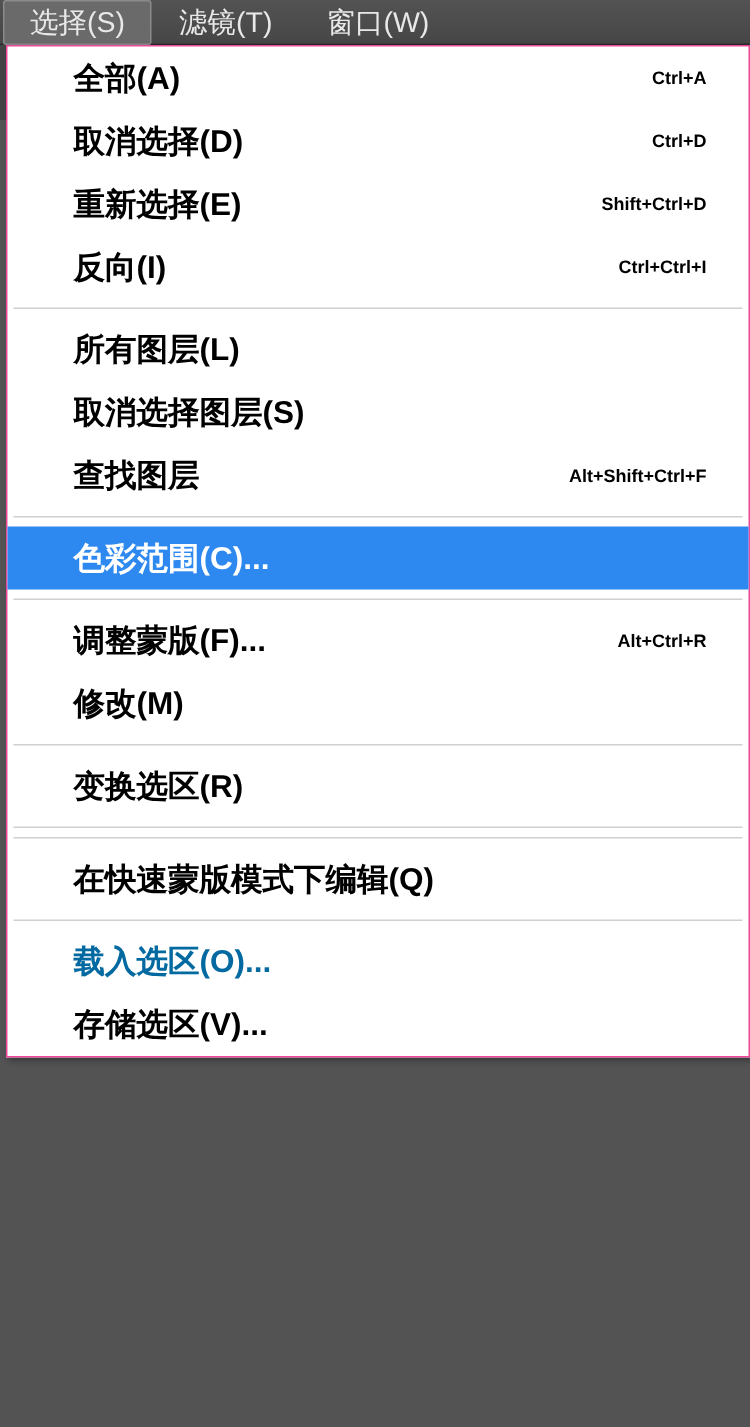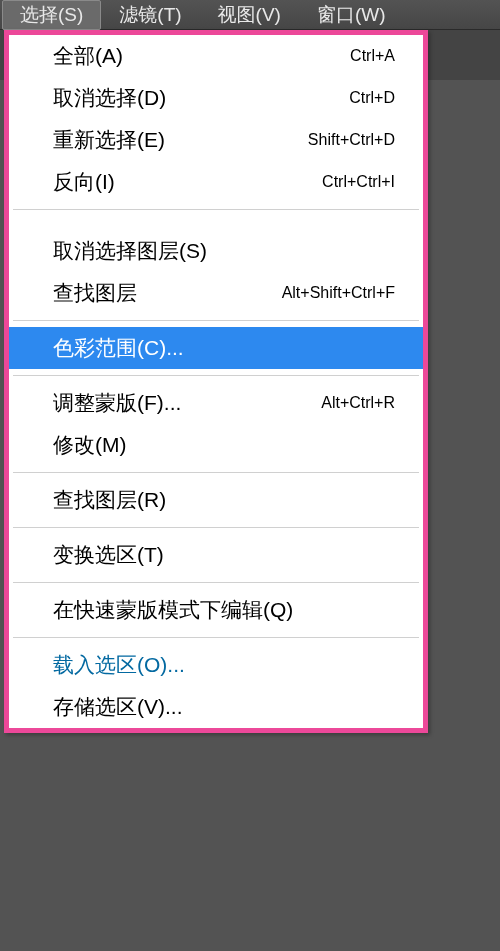--- a/index.html
+++ b/index.html
@@ -28,44 +28,45 @@
     .menubar-item.active {
       background: #6a6a6a;
       border: 1px solid #8a8a8a;
       border-radius: 2px;
       padding: 1px 17px;
     }
     .dropdown {
       position: absolute;
       top: 30px;
       left: 4px;
-      width: 424px;
+      width: 496px;
       background: #ffffff;
-      border: 5px solid #ec4899;
+      border: 1px solid #ec4899;
       box-shadow: 2px 2px 4px rgba(0,0,0,0.3);
+      font-weight: bold;
     }
     .dropdown-item {
       display: flex;
       justify-content: space-between;
       align-items: center;
       padding: 7px 28px 7px 44px;
       font-size: 21px;
       color: #000;
       cursor: default;
     }
     .dropdown-item.highlighted {
       background: #2d89ef;
       color: #ffffff;
     }
     .dropdown-item.disabled {
       color: #0369a1;
     }
     .dropdown-item .shortcut {
       color: #000;
-      font-size: 16px;
+      font-size: 12px;
     }
     .dropdown-item.highlighted .shortcut { color: #fff; }
     .dropdown-item.disabled .shortcut { color: #a0a0a0; }
     .separator {
       height: 1px;
       background: #d0d0d0;
       margin: 6px 4px 6px 4px;
     }
     .bg-strip {
       position: absolute;
@@ -76,21 +77,20 @@
       background: #444;
       z-index: -1;
     }
   </style>
 </head>
 <body>
 
 <div class="menubar">
   <div class="menubar-item active">选择(S)</div>
   <div class="menubar-item">滤镜(T)</div>
-  <div class="menubar-item">视图(V)</div>
   <div class="menubar-item">窗口(W)</div>
 </div>
 
 <div class="bg-strip"></div>
 
 <div class="dropdown">
 
   <div class="dropdown-item">
     <span>全部(A)</span>
     <span class="shortcut">Ctrl+A</span>
@@ -103,20 +103,21 @@
     <span>重新选择(E)</span>
     <span class="shortcut">Shift+Ctrl+D</span>
   </div>
   <div class="dropdown-item">
     <span>反向(I)</span>
     <span class="shortcut">Ctrl+Ctrl+I</span>
   </div>
   <div class="separator"></div>
 
   <div class="dropdown-item">
+    <span>所有图层(L)</span>
   </div>
   <div class="dropdown-item">
     <span>取消选择图层(S)</span>
     <span class="shortcut"></span>
   </div>
   <div class="dropdown-item">
     <span>查找图层</span>
     <span class="shortcut">Alt+Shift+Ctrl+F</span>
   </div>
   <div class="separator"></div>
@@ -131,29 +132,25 @@
     <span>调整蒙版(F)...</span>
     <span class="shortcut">Alt+Ctrl+R</span>
   </div>
   <div class="dropdown-item">
     <span>修改(M)</span>
     <span class="shortcut"></span>
   </div>
   <div class="separator"></div>
 
   <div class="dropdown-item">
-    <span>查找图层(R)</span>
+    <span>变换选区(R)</span>
     <span class="shortcut"></span>
   </div>
   <div class="separator"></div>
 
-  <div class="dropdown-item">
-    <span>变换选区(T)</span>
-    <span class="shortcut"></span>
-  </div>
   <div class="separator"></div>
 
   <div class="dropdown-item">
     <span>在快速蒙版模式下编辑(Q)</span>
     <span class="shortcut"></span>
   </div>
   <div class="separator"></div>
 
   <div class="dropdown-item disabled">
     <span>载入选区(O)...</span>

